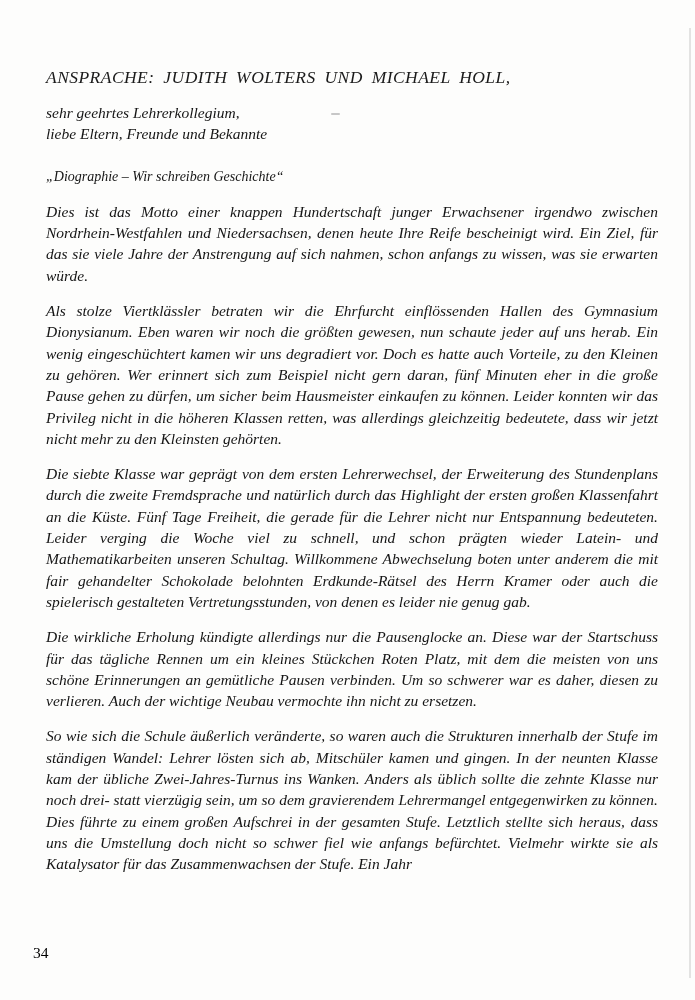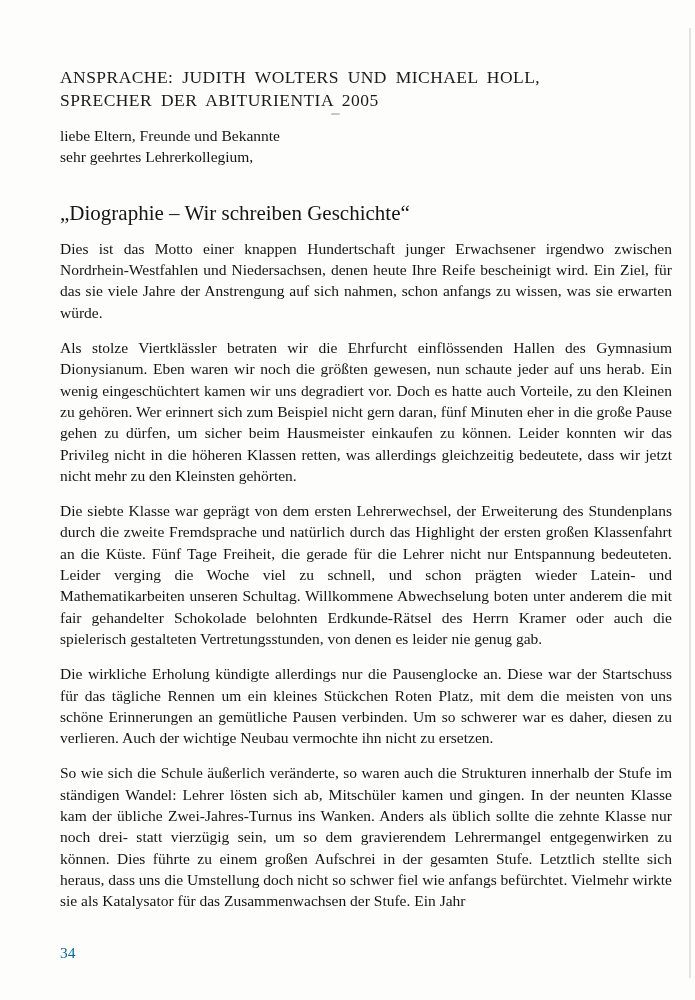--- a/index.html
+++ b/index.html
@@ -11,60 +11,61 @@
     position: relative;
     width: 695px;
     height: 1000px;
     background: #fdfdfc;
     overflow: hidden;
     font-family: "Liberation Serif", "DejaVu Serif", serif;
     color: #151515;
   }
   .content {
     position: absolute;
-    left: 60px;
+    left: 46px;
     top: 66px;
     width: 612px;
+    font-style: italic;
   }
   .doc-title {
     margin: 0;
     font-size: 17.5px;
     font-weight: 400;
     line-height: 23px;
     letter-spacing: 0.45px;
     word-spacing: 4px;
     color: #1b1b1b;
   }
   .doc-title .title-line {
     display: block;
   }
   .salutation {
     margin-top: 13px;
     font-size: 15.5px;
     line-height: 21.3px;
   }
   .motto {
-    margin: 35px 0 0 0;
-    font-size: 21px;
+    margin: 21px 0 0 0;
+    font-size: 14px;
     line-height: 21.3px;
   }
   .para {
     margin: 14px 0 0 0;
     font-size: 15.5px;
     line-height: 21.3px;
     text-align: justify;
     hyphens: auto;
     -webkit-hyphens: auto;
   }
   .page-number {
     position: absolute;
-    left: 60px;
+    left: 33px;
     top: 944px;
     font-size: 15.5px;
-    color: #0369a1;
+    color: #000000;
   }
   .scan-line {
     position: absolute;
     left: 689px;
     top: 28px;
     width: 1.5px;
     height: 950px;
     background: #d9d9d9;
     opacity: 0.75;
   }
@@ -80,26 +81,25 @@
   }
 </style>
 </head>
 <body>
 
 <div class="page">
   <div class="content">
 
     <h1 class="doc-title">
       <span class="title-line">ANSPRACHE: JUDITH WOLTERS UND MICHAEL HOLL,</span>
-      <span class="title-line">SPRECHER DER ABITURIENTIA 2005</span>
     </h1>
 
     <div class="salutation">
+      <div>sehr geehrtes Lehrerkollegium,</div>
       <div>liebe Eltern, Freunde und Bekannte</div>
-      <div>sehr geehrtes Lehrerkollegium,</div>
     </div>
 
     <p class="motto">„Diographie – Wir schreiben Geschichte“</p>
 
     <p class="para">Dies ist das Motto einer knappen Hundertschaft junger Erwachsener irgendwo zwischen Nordrhein-Westfahlen und Niedersachsen, denen heute Ihre Reife bescheinigt wird. Ein Ziel, für das sie viele Jahre der Anstrengung auf sich nahmen, schon anfangs zu wissen, was sie erwarten würde.</p>
     <p class="para">Als stolze Viertklässler betraten wir die Ehrfurcht einflössenden Hallen des Gymnasium Dionysianum. Eben waren wir noch die größten gewesen, nun schaute jeder auf uns herab. Ein wenig eingeschüchtert kamen wir uns degradiert vor. Doch es hatte auch Vorteile, zu den Kleinen zu gehören. Wer erinnert sich zum Beispiel nicht gern daran, fünf Minuten eher in die große Pause gehen zu dürfen, um sicher beim Hausmeister einkaufen zu können. Leider konnten wir das Privileg nicht in die höheren Klassen retten, was allerdings gleichzeitig bedeutete, dass wir jetzt nicht mehr zu den Kleinsten gehörten.</p>
     <p class="para">Die siebte Klasse war geprägt von dem ersten Lehrerwechsel, der Erweiterung des Stundenplans durch die zweite Fremdsprache und natürlich durch das Highlight der ersten großen Klassenfahrt an die Küste. Fünf Tage Freiheit, die gerade für die Lehrer nicht nur Entspannung bedeuteten. Leider verging die Woche viel zu schnell, und schon prägten wieder Latein- und Mathematikarbeiten unseren Schultag. Willkommene Abwechselung boten unter anderem die mit fair gehandelter Schokolade belohnten Erdkunde-Rätsel des Herrn Kramer oder auch die spielerisch gestalteten Vertretungsstunden, von denen es leider nie genug gab.</p>
     <p class="para">Die wirkliche Erholung kündigte allerdings nur die Pausenglocke an. Diese war der Startschuss für das tägliche Rennen um ein kleines Stückchen Roten Platz, mit dem die meisten von uns schöne Erinnerungen an gemütliche Pausen verbinden. Um so schwerer war es daher, diesen zu verlieren. Auch der wichtige Neubau vermochte ihn nicht zu ersetzen.</p>
     <p class="para">So wie sich die Schule äußerlich veränderte, so waren auch die Strukturen innerhalb der Stufe im ständigen Wandel: Lehrer lösten sich ab, Mitschüler kamen und gingen. In der neunten Klasse kam der übliche Zwei-Jahres-Turnus ins Wanken. Anders als üblich sollte die zehnte Klasse nur noch drei- statt vierzügig sein, um so dem gravierendem Lehrermangel entgegenwirken zu können. Dies führte zu einem großen Aufschrei in der gesamten Stufe. Letztlich stellte sich heraus, dass uns die Umstellung doch nicht so schwer fiel wie anfangs befürchtet. Vielmehr wirkte sie als Katalysator für das Zusammenwachsen der Stufe. Ein Jahr</p>
 

